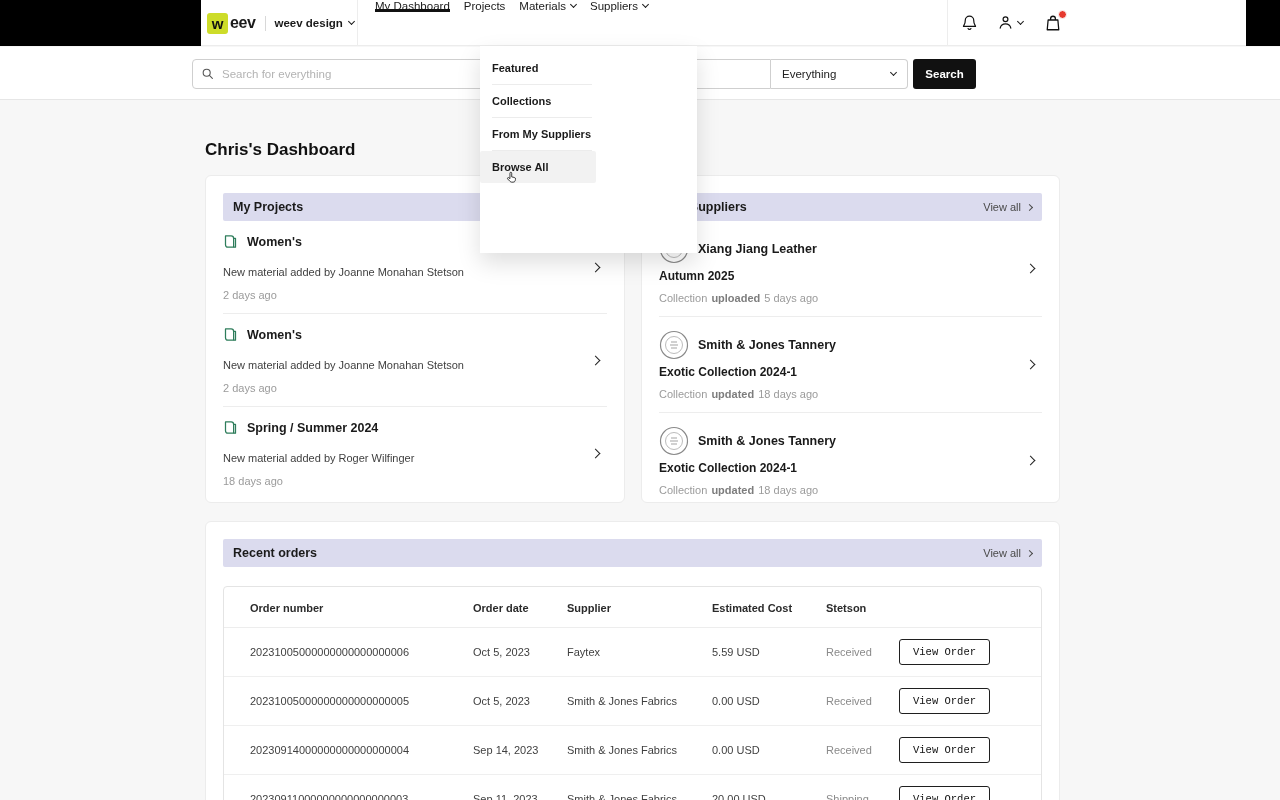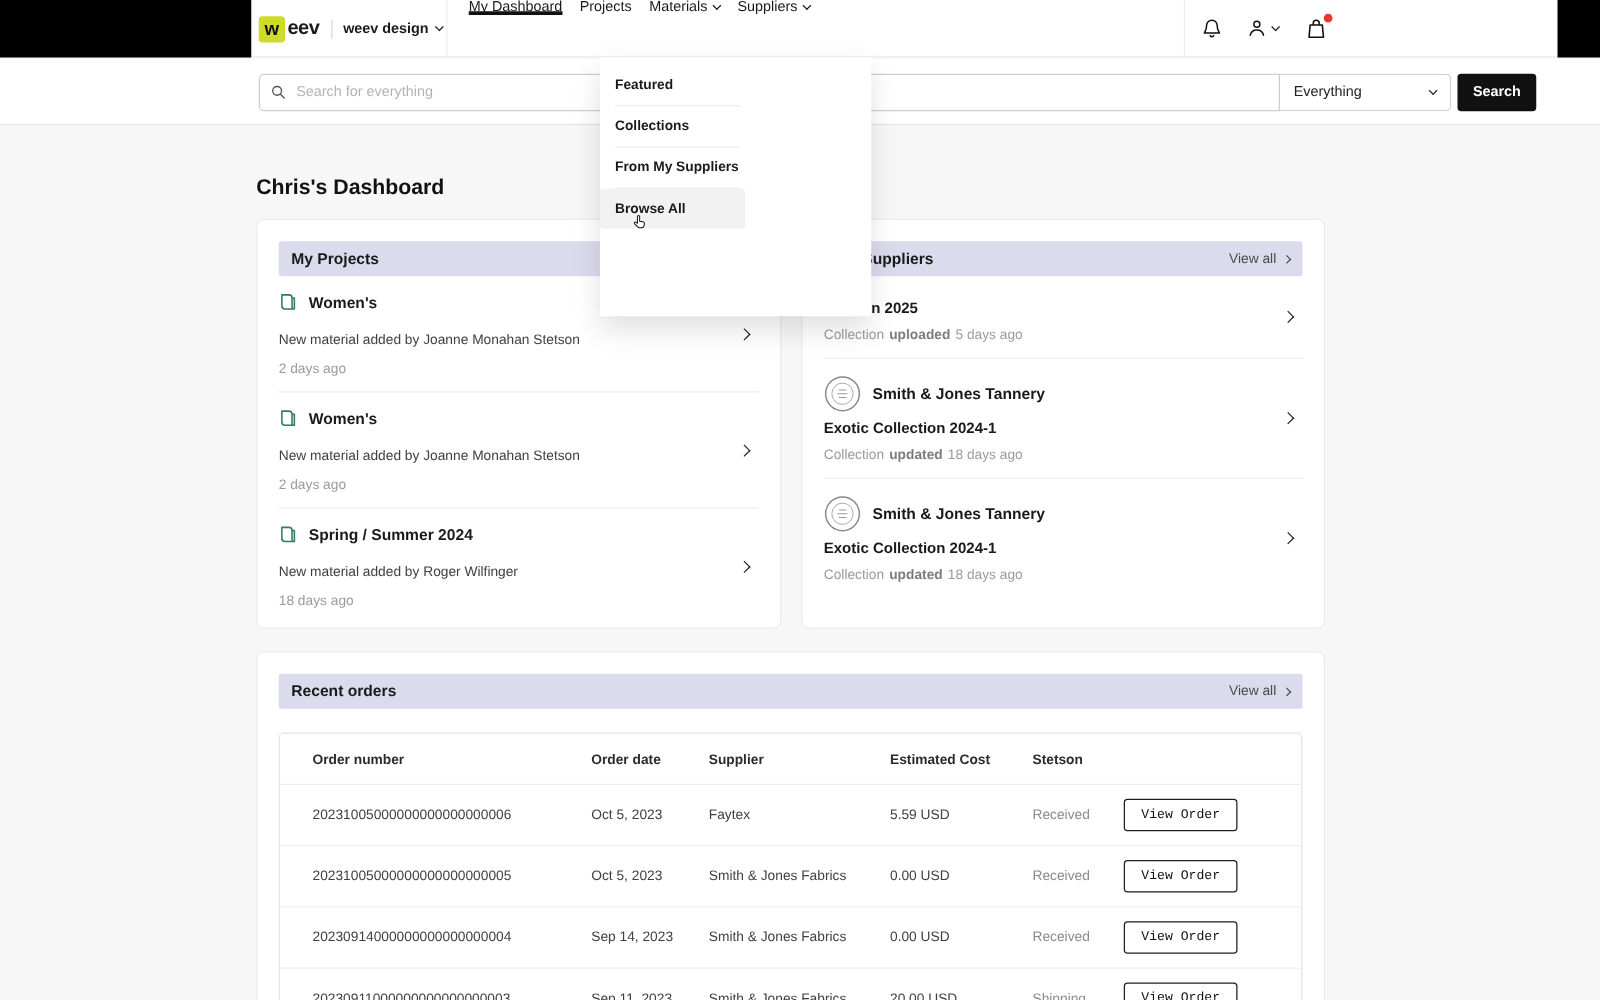--- a/index.html
+++ b/index.html
@@ -37,21 +37,21 @@
   .chv.right { transform:rotate(-45deg); }
 
   .hdr-icon { position:absolute; top:14px; display:flex; align-items:center; gap:4px; cursor:pointer; }
   .ic-bell { left:961px; }
   .ic-account { left:997px; }
   .ic-bag { left:1044px; }
   .badge-dot { position:absolute; top:-4px; right:-5px; width:9px; height:9px; border-radius:50%; background:#e6392e; border:1.5px solid #fff; }
 
   
   .search-row { position:absolute; top:47px; left:0; width:1280px; height:53px; background:#fff; border-bottom:1px solid #e6e6e6; z-index:10; }
-  .search-group { position:absolute; left:207px; top:12px; width:1022px; height:30px; display:flex; }
+  .search-group { position:absolute; left:192px; top:12px; width:784px; height:30px; display:flex; }
   .search-box { position:relative; flex:1; }
   .search-box svg { position:absolute; left:9px; top:8px; }
   .search-input { width:100%; height:30px; border:1px solid #cfcfcf; border-radius:4px 0 0 4px; padding:0 10px 0 29px; font-size:11.5px; font-family:inherit; color:#333; outline:none; }
   .search-input::placeholder { color:#b3b3b3; }
   .scope { width:137px; height:30px; border:1px solid #cfcfcf; border-left:none; border-radius:0 4px 4px 0; display:flex; align-items:center; justify-content:space-between; padding:0 11px; font-size:11.5px; color:#222; cursor:pointer; background:#fff; }
   .search-btn { width:63px; height:30px; margin-left:5px; background:#111; color:#fff; border:none; border-radius:3px; font-size:11.5px; font-weight:700; font-family:inherit; cursor:pointer; }
 
   
   .menu { position:absolute; left:480px; top:46px; width:217px; height:207px; background:#fff; box-shadow:0 10px 22px rgba(0,0,0,0.13); z-index:40; display:flex; }
   .menu-left { width:120px; padding-top:6px; }
@@ -239,20 +239,28 @@
     <div class="card suppliers">
       <div class="band">
         <span class="band-title">My Suppliers</span>
         <span class="view-all">
           <span>View all</span>
           <span class="chv right"></span>
         </span>
       </div>
 
       <div class="list-item">
+        <div class="row1">
+          <svg class="stamp" width="30" height="30" viewBox="0 0 30 30">
+            <circle cx="15" cy="15" r="13.5" fill="none" stroke="#8a8a8a" stroke-width="1.2"></circle>
+            <circle cx="15" cy="15" r="8.5" fill="none" stroke="#aaaaaa" stroke-width="0.8"></circle>
+            <path d="M11 15h8M12 12h6M12 18h6" stroke="#999" stroke-width="0.9"></path>
+          </svg>
+          <span class="item-name">Xiang Jiang Leather</span>
+        </div>
         <div class="item-coll">Autumn 2025</div>
         <div class="item-act">
           <span>Collection</span>
           <span class="verb">uploaded</span>
           <span>5 days ago</span>
         </div>
         <button class="chev-btn">
             <span class="chv right"></span>
           </button>
       </div>

